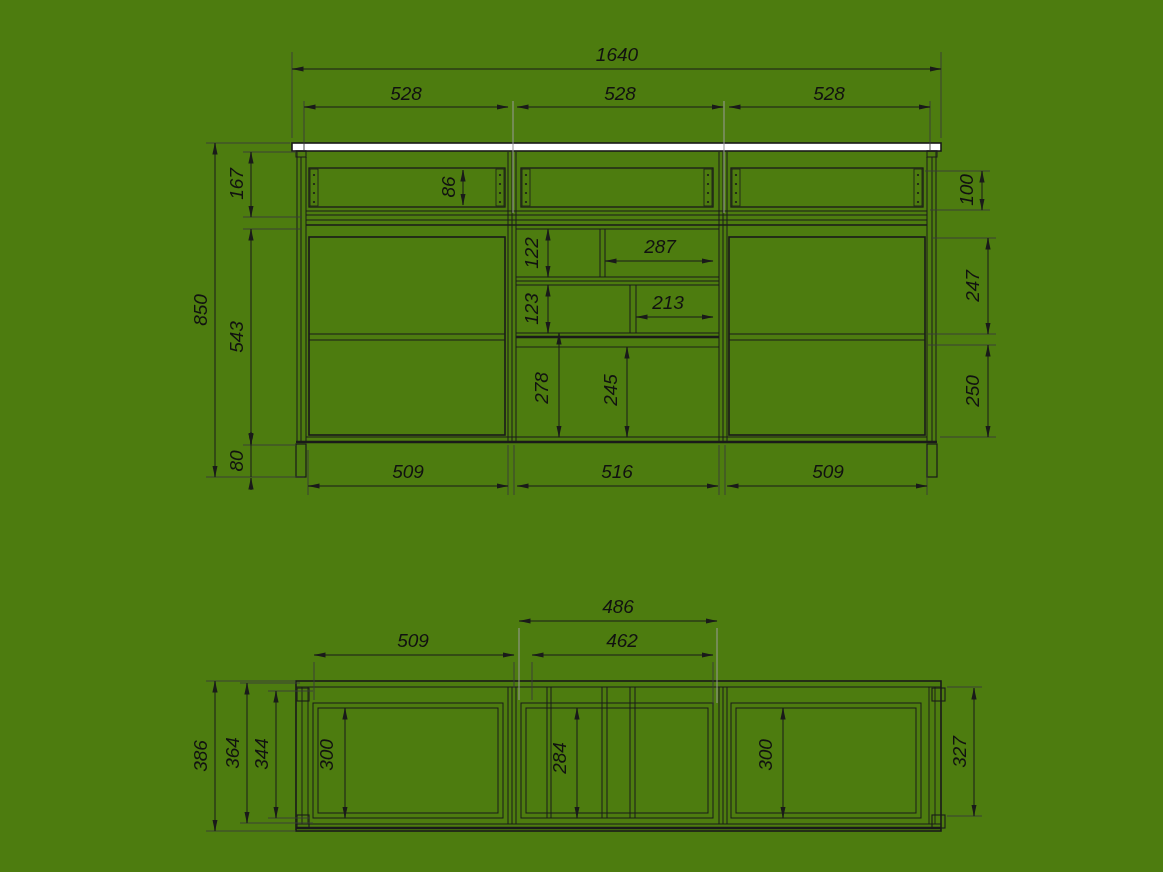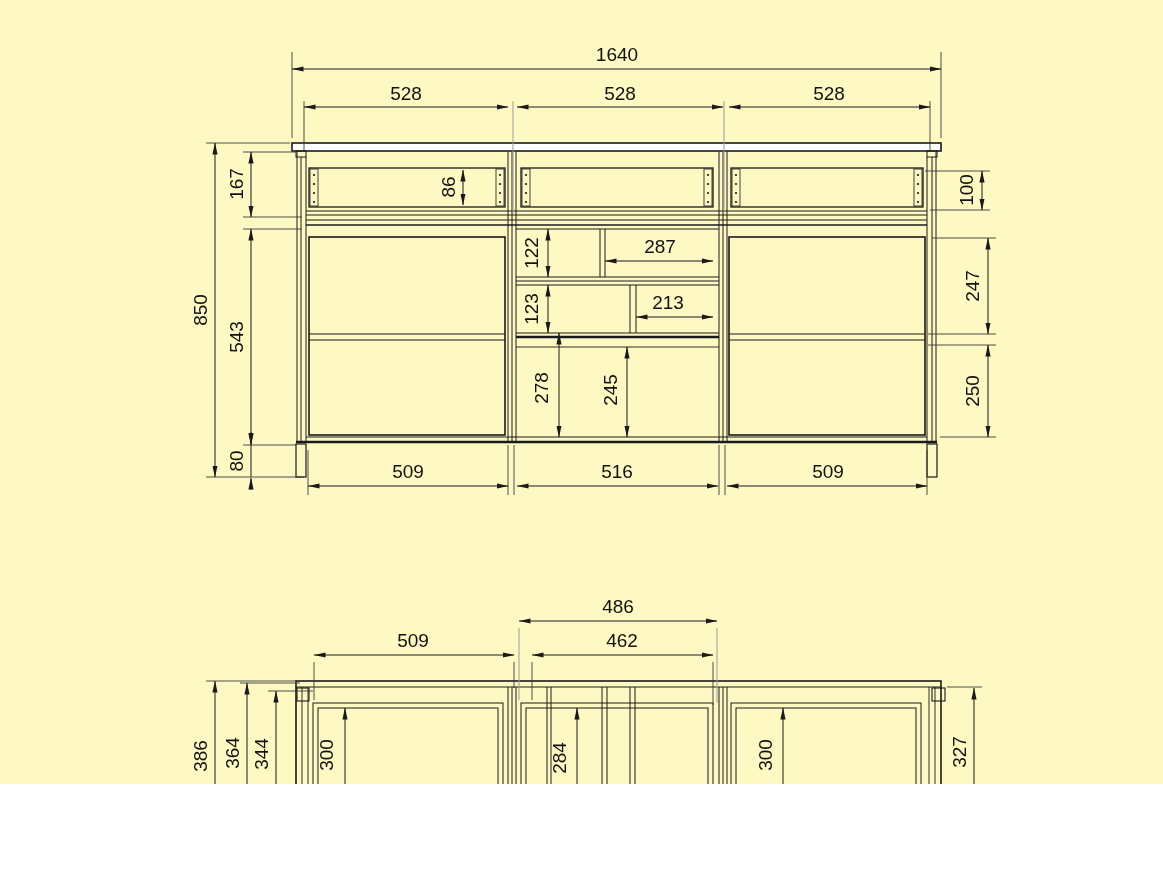--- a/index.html
+++ b/index.html
@@ -1,16 +1,16 @@
 <!DOCTYPE html>
 <html><head>
 <meta charset="utf-8">
 <style>
   html,body{margin:0;padding:0;background:#ffffff;}
-  .page{width:1163px;height:784px;background:#fef9c3;position:relative;overflow:hidden;}
+  .page{width:1163px;height:872px;background:#4d7c0f;position:relative;overflow:hidden;font-style:italic;}
   svg{display:block;}
   text{font-family:"Liberation Sans","DejaVu Sans",sans-serif;font-size:19px;fill:#111;}
   .obj{stroke:#1a1a1a;fill:none;}
   .objf{stroke:#1a1a1a;fill:#fff;}
   .dim{stroke:#1a1a1a;stroke-width:1;fill:none;}
   .ext{stroke:#3a3a3a;stroke-width:0.9;fill:none;}
   .extg{stroke:#9a9a9a;stroke-width:1;fill:none;}
   .dot{fill:#1a1a1a;stroke:none;}
 </style>
 </head>

